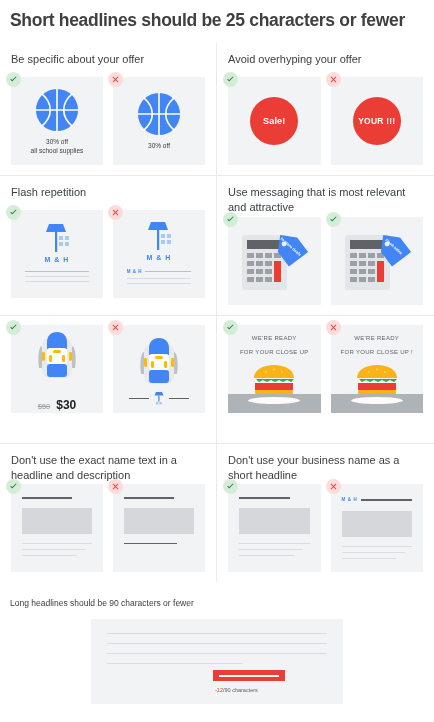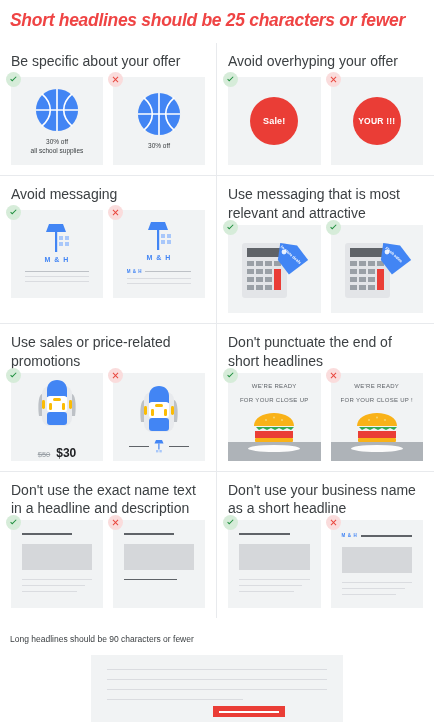--- a/index.html
+++ b/index.html
@@ -14,41 +14,40 @@
 
   .page { width: 434px; height: 722px; position: relative; }
 
   
   .page-title {
     font-size: 17.5px;
     font-weight: bold;
     letter-spacing: -0.3px;
     padding: 10px 10px 0 10px;
     line-height: 1.2;
-    color: #ef4444;
-    font-style: italic;
+    color: #404040;
   }
 
   
   .grid {
     margin-top: 12px;
     display: grid;
     grid-template-columns: 1fr 1fr;
   }
   .cell {
     padding: 9px 11px 10px 11px;
     border-top: 1px solid #e8eaed;
     border-right: 1px solid #e8eaed;
     min-height: 128px;
   }
   .cell.col2 { border-right: none; }
   .cell.row1 { border-top: none; }
 
   .cell-title {
-    font-size: 14px;
+    font-size: 11px;
     line-height: 1.35;
     color: #3c4043;
     min-height: 23px;
     margin-bottom: 2px;
   }
 
   .examples { display: flex; gap: 10px; }
   .example { position: relative; flex: 1; }
 
   
@@ -279,21 +278,21 @@
           </div>
           <div class="thumb">
             <div class="sale-circle big">YOUR !!!</div>
           </div>
         </div>
 
       </div>
     </div>
 
     <div class="cell">
-      <div class="cell-title">Avoid messaging</div>
+      <div class="cell-title">Flash repetition</div>
       <div class="examples">
 
         <div class="example">
           <div class="badge good">
             <svg viewBox="0 0 24 24">
                 <path d="M9.2 16.3 4.9 12l1.5-1.5 2.8 2.8 8-8L18.7 6.8z" fill="#1e8e3e"></path>
               </svg>
           </div>
           <div class="thumb">
             <svg class="lamp" viewBox="0 0 34 30">
@@ -418,21 +417,20 @@
               </svg>
               <div class="tag-label">Flash sales</div>
             </div>
           </div>
         </div>
 
       </div>
     </div>
 
     <div class="cell">
-      <div class="cell-title">Use sales or price-related promotions</div>
       <div class="examples">
 
         <div class="example">
           <div class="badge good">
             <svg viewBox="0 0 24 24">
                 <path d="M9.2 16.3 4.9 12l1.5-1.5 2.8 2.8 8-8L18.7 6.8z" fill="#1e8e3e"></path>
               </svg>
           </div>
           <div class="thumb">
             <svg class="backpack" viewBox="0 0 48 56">
@@ -485,21 +483,20 @@
               </svg>
               <span class="strike-bar"></span>
             </div>
           </div>
         </div>
 
       </div>
     </div>
 
     <div class="cell col2">
-      <div class="cell-title">Don't punctuate the end of short headlines</div>
       <div class="examples">
 
         <div class="example">
           <div class="badge good">
             <svg viewBox="0 0 24 24">
                 <path d="M9.2 16.3 4.9 12l1.5-1.5 2.8 2.8 8-8L18.7 6.8z" fill="#1e8e3e"></path>
               </svg>
           </div>
           <div class="thumb burger-thumb">
             <div class="burger-copy">WE'RE READY</div>

